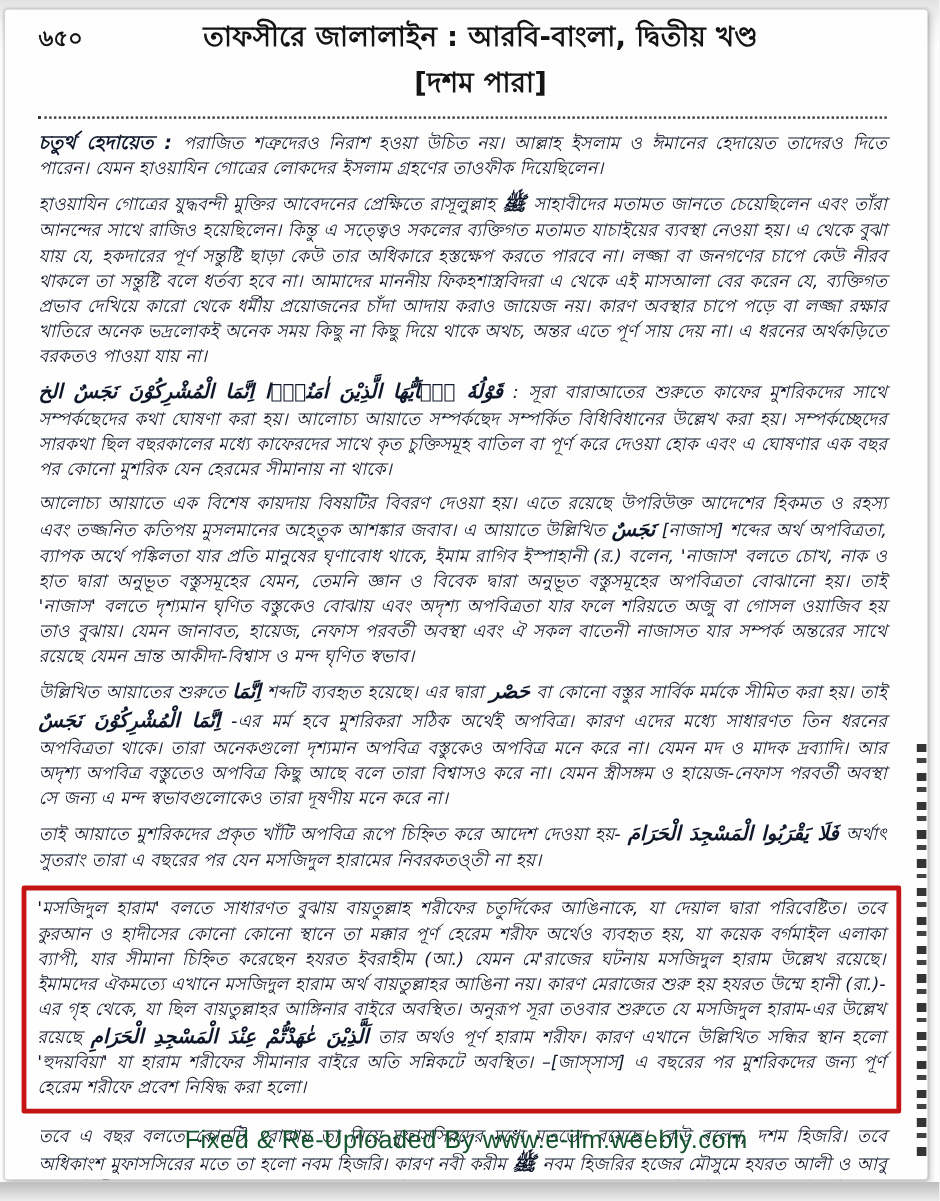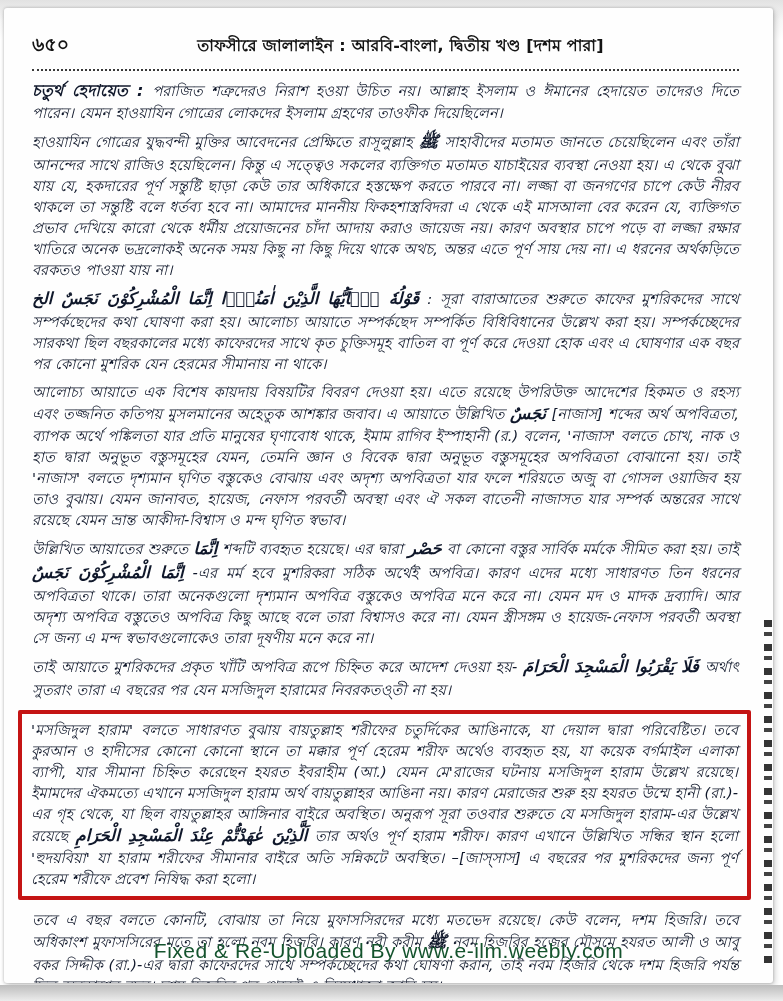--- a/index.html
+++ b/index.html
@@ -13,34 +13,34 @@
     width: 783px; height: 1001px;
     background: linear-gradient(180deg, #e2e2e2 0%, #f6f6f6 2%, #ffffff 4%);
     overflow: hidden;
   }
   .page {
     position: absolute;
     left: 4px; top: 8px; right: 10px; bottom: 18px;
     background: #fefefe;
     box-shadow: 0 0 3px rgba(0,0,0,.25), 2px 3px 6px rgba(0,0,0,.18);
     border-radius: 3px;
-    padding: 22px 34px 0 28px;
+    padding: 4px 34px 0 28px;
     overflow: hidden;
   }
   
   .hdr {
     display: flex; align-items: baseline;
     color: #141414;
   }
   .hdr .pageno {
     font-size: 19px; font-weight: bold; min-width: 120px;
   }
   .hdr h1 {
     flex: 1; text-align: center;
-    font-size: 16px; font-weight: bold;
+    font-size: 23px; font-weight: bold;
     letter-spacing: .2px;
     padding-right: 90px;
   }
   .dotted-rule {
     margin-top: 7px;
     border-bottom: 2px dotted #3a3a3a;
     height: 2px;
   }
   
   .body-text { margin-top: 8px; color: #161616; }

